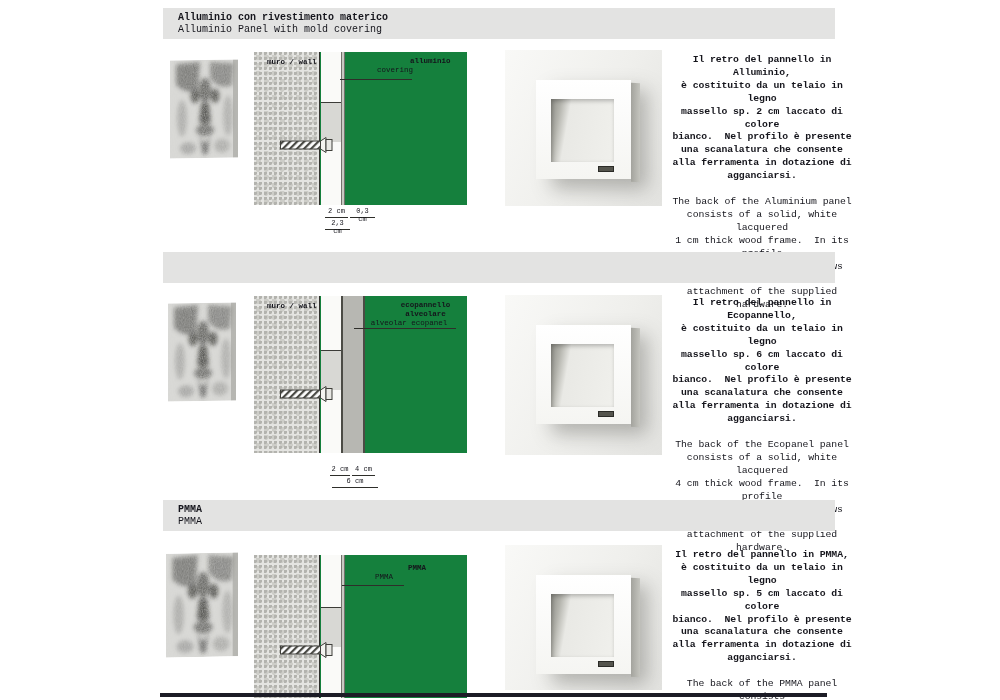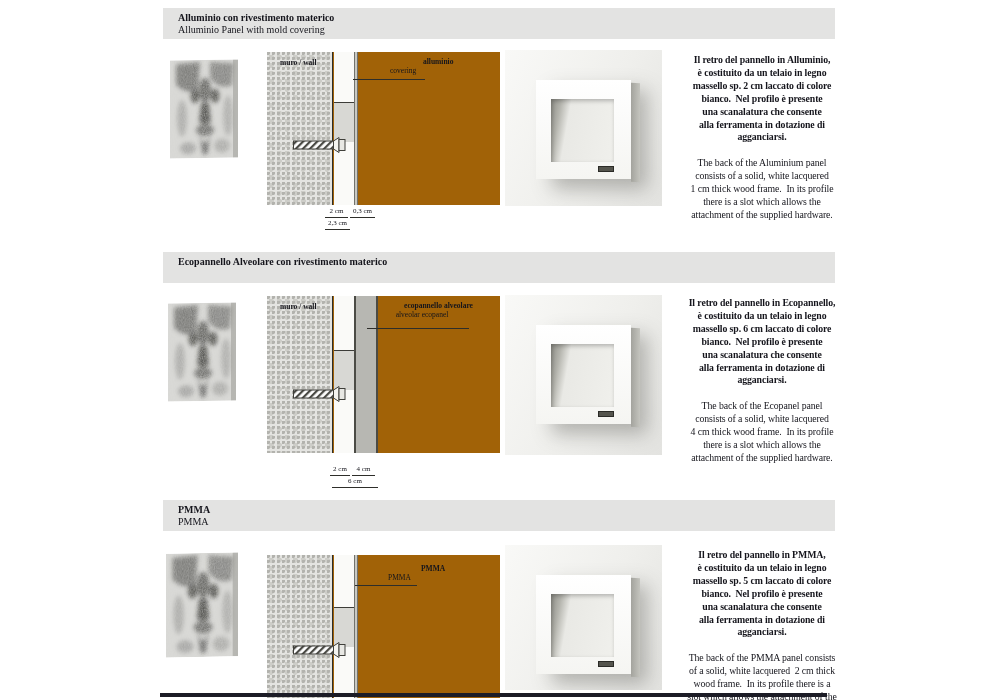--- a/index.html
+++ b/index.html
@@ -1,34 +1,34 @@
 <!DOCTYPE html>
 <html><head>
 <meta charset="utf-8">
 <style>
   html,body{margin:0;padding:0;background:#ffffff;}
   .page{position:relative;width:1000px;height:700px;background:#ffffff;overflow:hidden;
-        font-family:Liberation Serif, serif;color:#15151c;}
+        font-family:Liberation Mono, monospace;color:#15151c;}
   .section{position:absolute;left:160px;width:690px;}
   #s1{top:8px;height:240px;}
   #s2{top:252px;height:243px;}
   #s3{top:500px;height:198px;}
 
   
   .hdr{position:absolute;left:3px;top:0;width:672px;height:31px;background:#e3e3e2;
        padding:4px 0 0 15px;box-sizing:border-box;}
   .hdr-title{font-size:10px;font-weight:bold;line-height:12px;}
   .hdr-sub{font-size:10px;line-height:12px;}
 
   
   .art{position:absolute;width:68px;height:98px;transform:skewY(-1deg);}
   #s3 .art{width:72px;height:104px;}
 
   
-  .diagram{position:absolute;left:107px;width:233px;background:#a16207;}
+  .diagram{position:absolute;left:94px;width:213px;background:#15803d;}
   .wall{position:absolute;left:0;top:0;width:66px;height:100%;
         background-color:#e4e4e1;
         background-image:radial-gradient(circle at 1px 1px,#b3b3ae 35%,transparent 40%),
                          radial-gradient(circle at 2px 2px,#cdcdc8 30%,transparent 36%);
         background-size:5px 5px,8px 8px;background-position:0 0,2px 3px;
         border-right:1px solid #2e2e2a;box-sizing:border-box;}
   .gap{position:absolute;left:67px;top:0;width:20px;height:100%;background:#fafaf8;}
   .block{position:absolute;left:67px;width:20px;height:40px;background:#d8d8d4;
          border-top:1px solid #3c3c38;box-sizing:border-box;}
   .panel{position:absolute;top:0;height:100%;left:87px;}
@@ -159,21 +159,20 @@
       <p class="en">The back of the Aluminium panel
 consists of a solid, white lacquered
 1 cm thick wood frame.  In its profile
 there is a slot which allows the
 attachment of the supplied hardware.</p>
     </div>
   </div>
 
   <div class="section" id="s2">
     <div class="hdr">
-      <div class="hdr-title">Ecopannello Alveolare con rivestimento materico</div>
     </div>
     <svg class="art" style="left:8px;top:51px">
         <use href="#faceart"></use>
       </svg>
     <div class="diagram" style="top:44px;height:157px">
       <div class="wall"></div>
       <div class="gap"></div>
       <div class="block" style="top:54px"></div>
       <div class="panel thick"></div>
       <div class="lbl-wall">muro / wall</div>

